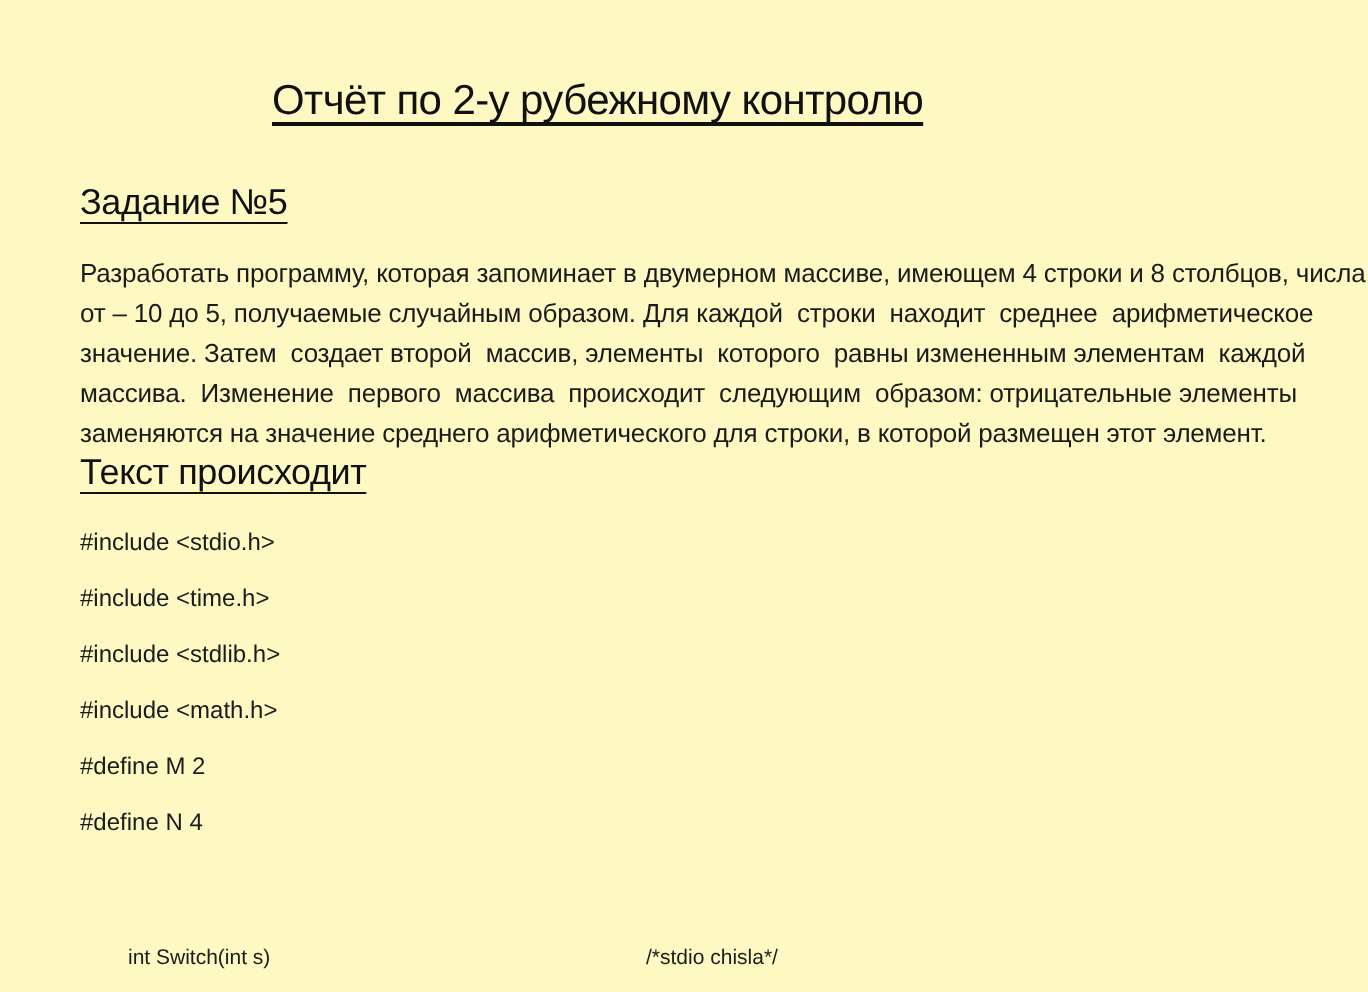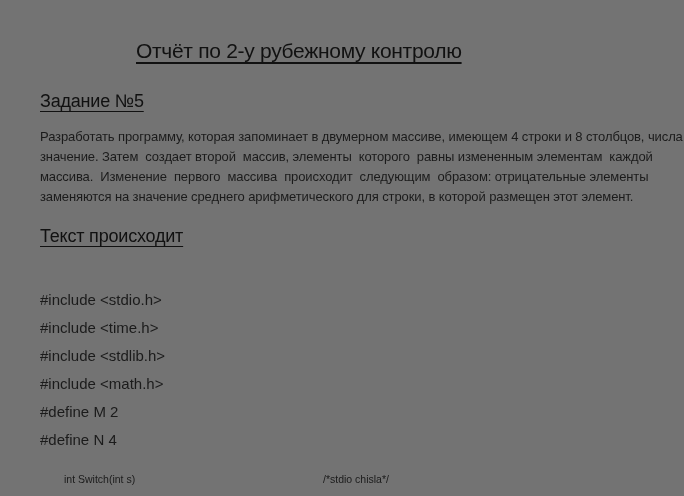--- a/index.html
+++ b/index.html
@@ -1,20 +1,20 @@
 <!DOCTYPE html>
 <html><head>
 <meta charset="utf-8">
 <style>
   html, body { margin: 0; padding: 0; background: #ffffff; }
   .page {
     position: relative;
     width: 684px;
     height: 496px;
-    background: #737373;
+    background: #fef9c3;
     color: #161616;
     font-family: "Liberation Sans", "DejaVu Sans", sans-serif;
     overflow: hidden;
   }
   .doc-title {
     position: absolute;
     top: 39px;
     left: 136px;
     margin: 0;
     font-size: 21px;
@@ -47,23 +47,23 @@
     left: 40px;
     width: 616px;
     font-size: 13px;
     line-height: 20px;
     letter-spacing: -0.1px;
     color: #1b1b1b;
   }
   .pline { white-space: pre; }
   .code {
     position: absolute;
-    top: 286px;
+    top: 257px;
     left: 40px;
-    font-size: 15px;
+    font-size: 12px;
     line-height: 28px;
     color: #1b1b1b;
   }
   .cline { white-space: pre; }
   .fn-decl {
     position: absolute;
     top: 473px;
     left: 40px;
     font-size: 10.5px;
     color: #1b1b1b;
@@ -83,20 +83,21 @@
 <body>
 
 <div class="page">
 
   <h1 class="doc-title">Отчёт по 2-у рубежному контролю</h1>
 
   <h2 class="h2 h2-task">Задание №5</h2>
 
   <div class="paragraph">
     <div class="pline">Разработать программу, которая запоминает в двумерном массиве, имеющем 4 строки и 8 столбцов, числа</div>
+    <div class="pline">от – 10 до 5, получаемые случайным образом. Для каждой  строки  находит  среднее  арифметическое</div>
     <div class="pline">значение. Затем  создает второй  массив, элементы  которого  равны измененным элементам  каждой</div>
     <div class="pline">массива.  Изменение  первого  массива  происходит  следующим  образом: отрицательные элементы</div>
     <div class="pline">заменяются на значение среднего арифметического для строки, в которой размещен этот элемент.</div>
   </div>
 
   <h2 class="h2 h2-program">Текст происходит</h2>
 
   <div class="code">
     <div class="cline">#include &lt;stdio.h&gt;</div>
     <div class="cline">#include &lt;time.h&gt;</div>

